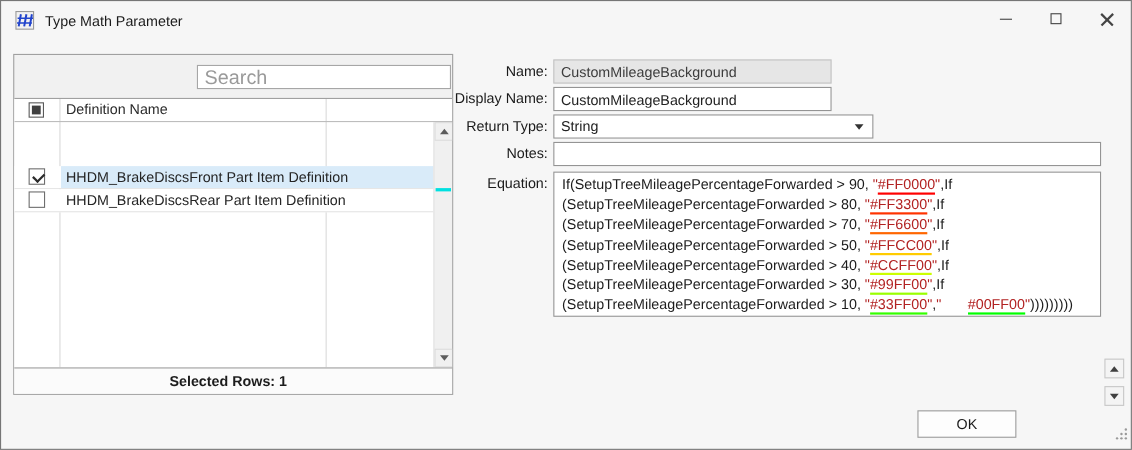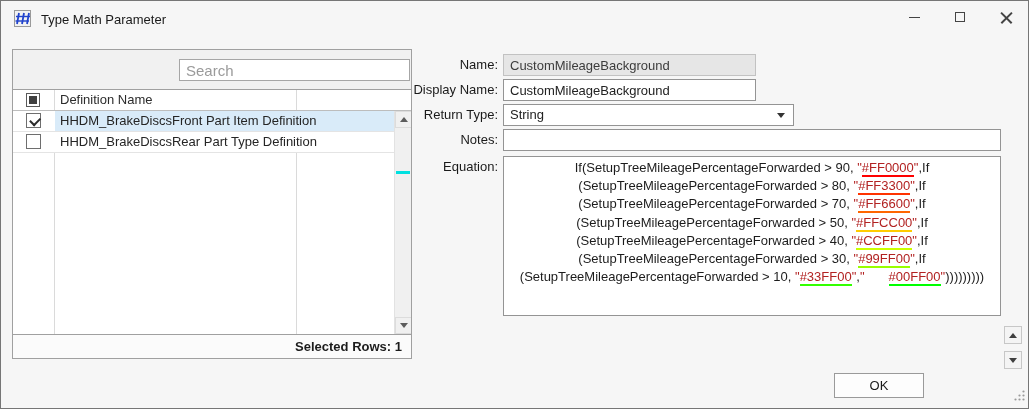--- a/index.html
+++ b/index.html
@@ -20,21 +20,21 @@
   .glyph-close { position:relative; width:13px; height:13px; display:block; }
   .glyph-close i { position:absolute; left:-1px; top:6px; width:15px; height:1.6px;
                    background:#444; }
   .glyph-close i:first-child { transform:rotate(45deg); }
   .glyph-close i:last-child  { transform:rotate(-45deg); }
 
   
   .left-panel { position:absolute; left:11px; top:48px; width:400px; height:310px;
                 background:#f1f1f1; border:1px solid #a0a0a0; }
   .search { position:absolute; left:166px; top:9px; width:231px; height:22px;
-            border:1px solid #a6a6a6; background:#fff; font-size:15px; color:#222;
+            border:1px solid #a6a6a6; background:#fff; font-size:18px; color:#222;
             padding:0 6px; font-family:"Liberation Sans", sans-serif; outline:none; }
   .search::placeholder { color:#9a9a9a; }
   .grid { position:absolute; left:0; top:39px; right:0; bottom:24px;
           background:#fff; border-top:1px solid #a0a0a0; overflow:hidden; }
   .vline { position:absolute; top:0; bottom:0; width:1px; background:#dadada; }
   .vline.v1 { left:41px; } .vline.v2 { left:283px; }
   .grid-header { position:relative; height:21px; border-bottom:1px solid #bdbdbd; }
   .hdr-check { position:absolute; left:13px; top:3px; width:14px; height:14px;
                border:1px solid #5a5a5a; background:#fff; display:flex;
                align-items:center; justify-content:center; }
@@ -55,40 +55,40 @@
   .sbtn { position:absolute; left:0; width:17px; height:17px; background:#f0f0f0;
           border:1px solid #dcdcdc; display:flex; align-items:center; justify-content:center; }
   .sbtn.up { top:0; } .sbtn.down { bottom:0; }
   .tri-up { width:0; height:0; border-left:4px solid transparent;
             border-right:4px solid transparent; border-bottom:5px solid #5c5c5c; }
   .tri-down { width:0; height:0; border-left:4px solid transparent;
             border-right:4px solid transparent; border-top:5px solid #5c5c5c; }
   .thumb { position:absolute; left:1px; right:1px; top:60px; height:3px; }
   .panel-footer { position:absolute; left:0; right:0; bottom:0; height:24px;
                   border-top:1px solid #a0a0a0; background:#fbfbfb; font-size:13px;
-                  font-weight:bold; color:#1c1c1c; text-align:right; line-height:23px;
+                  font-weight:bold; color:#1c1c1c; text-align:center; line-height:23px;
                   padding-right:9px; }
 
   
   .flabel { position:absolute; left:392px; width:105px; text-align:right;
             font-size:13px; color:#1a1a1a; }
   .field { position:absolute; left:502px; height:22px; border:1px solid #949494;
            background:#fff; font-size:13px; color:#222; padding:0 6px;
            font-family:"Liberation Sans", sans-serif; outline:none; }
   .field.ro { background:#e6e6e6; border-color:#c2c2c2; color:#3c3c3c; }
   .combo { position:absolute; left:502px; width:291px; height:22px;
            border:1px solid #949494; background:#fff; }
   .combo .val { position:absolute; left:6px; top:0; line-height:20px; font-size:13px;
                 color:#222; }
   .combo .arrow { position:absolute; right:8px; top:8px; width:0; height:0;
                   border-left:4.5px solid transparent; border-right:4.5px solid transparent;
                   border-top:5px solid #333; }
-  .eq-box { position:absolute; left:502px; top:155px; width:498px; height:160px;
+  .eq-box { position:absolute; left:502px; top:155px; width:498px; height:132px;
             border:1px solid #949494; background:#fff; padding:2px 7px;
-            overflow:hidden;text-align:center; }
+            overflow:hidden; }
   .eq-line { font-size:13px; line-height:18.2px; color:#1c1c1c; white-space:nowrap; }
   .str {  }
   .u { border-bottom:2px solid; }
 
   .spin { position:absolute; left:1003px; width:18px; height:18px; background:#f4f4f4;
           border:1px solid #c7c7c7; display:flex; align-items:center; justify-content:center; }
   .spin.up { top:325px; } .spin.down { top:350px; }
   .spin .tri-up { border-left-width:4px; border-right-width:4px; border-bottom-width:5px;
                   border-bottom-color:#3f3f3f; }
   .spin .tri-down { border-left-width:4px; border-right-width:4px; border-top-width:5px;
@@ -140,27 +140,27 @@
     <div class="grid">
       <div class="vline v1"></div>
       <div class="vline v2"></div>
       <div class="grid-header">
         <span class="hdr-check">
           <span class="ind"></span>
         </span>
         <span class="hdr-label">Definition Name</span>
       </div>
       <div class="rows" id="rows">
-          <div class="row" style="background: linear-gradient(to right, rgb(255, 255, 255) 42px, rgb(217, 235, 249) 42px);">
+          <div class="row" style="background: linear-gradient(to right, rgb(255, 255, 255) 42px, rgb(217, 235, 249) 42px); margin-top: 40px;">
             <span class="cb checked"></span>
             <span class="row-label">HHDM_BrakeDiscsFront Part Item Definition</span>
           </div>
           <div class="row">
             <span class="cb"></span>
-            <span class="row-label">HHDM_BrakeDiscsRear Part Type Definition</span>
+            <span class="row-label">HHDM_BrakeDiscsRear Part Item Definition</span>
           </div>
         </div>
       <div class="vscroll">
         <div class="sbtn up">
           <span class="tri-up"></span>
         </div>
         <div class="thumb" id="scroll-thumb" style="background: rgb(0, 224, 224);"></div>
         <div class="sbtn down">
           <span class="tri-down"></span>
         </div>

